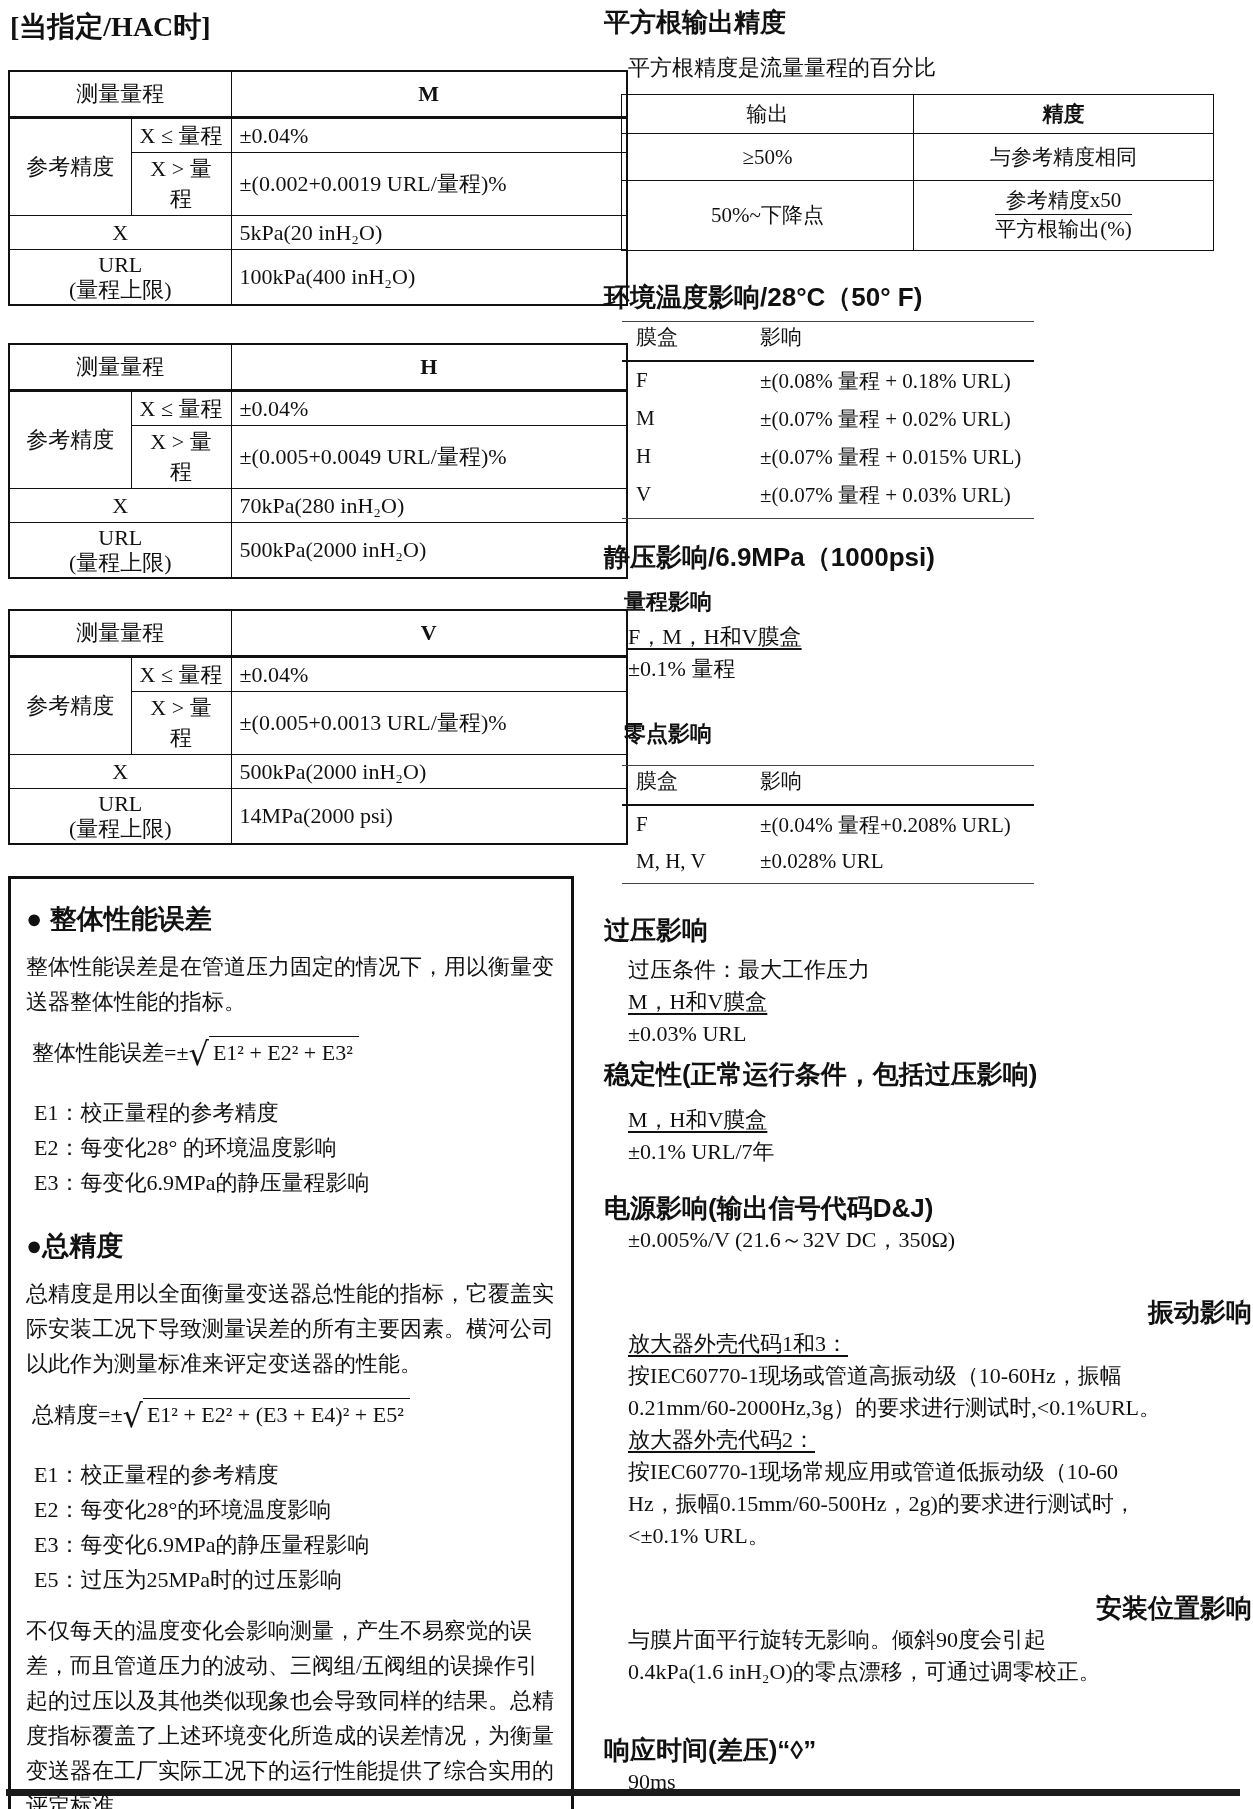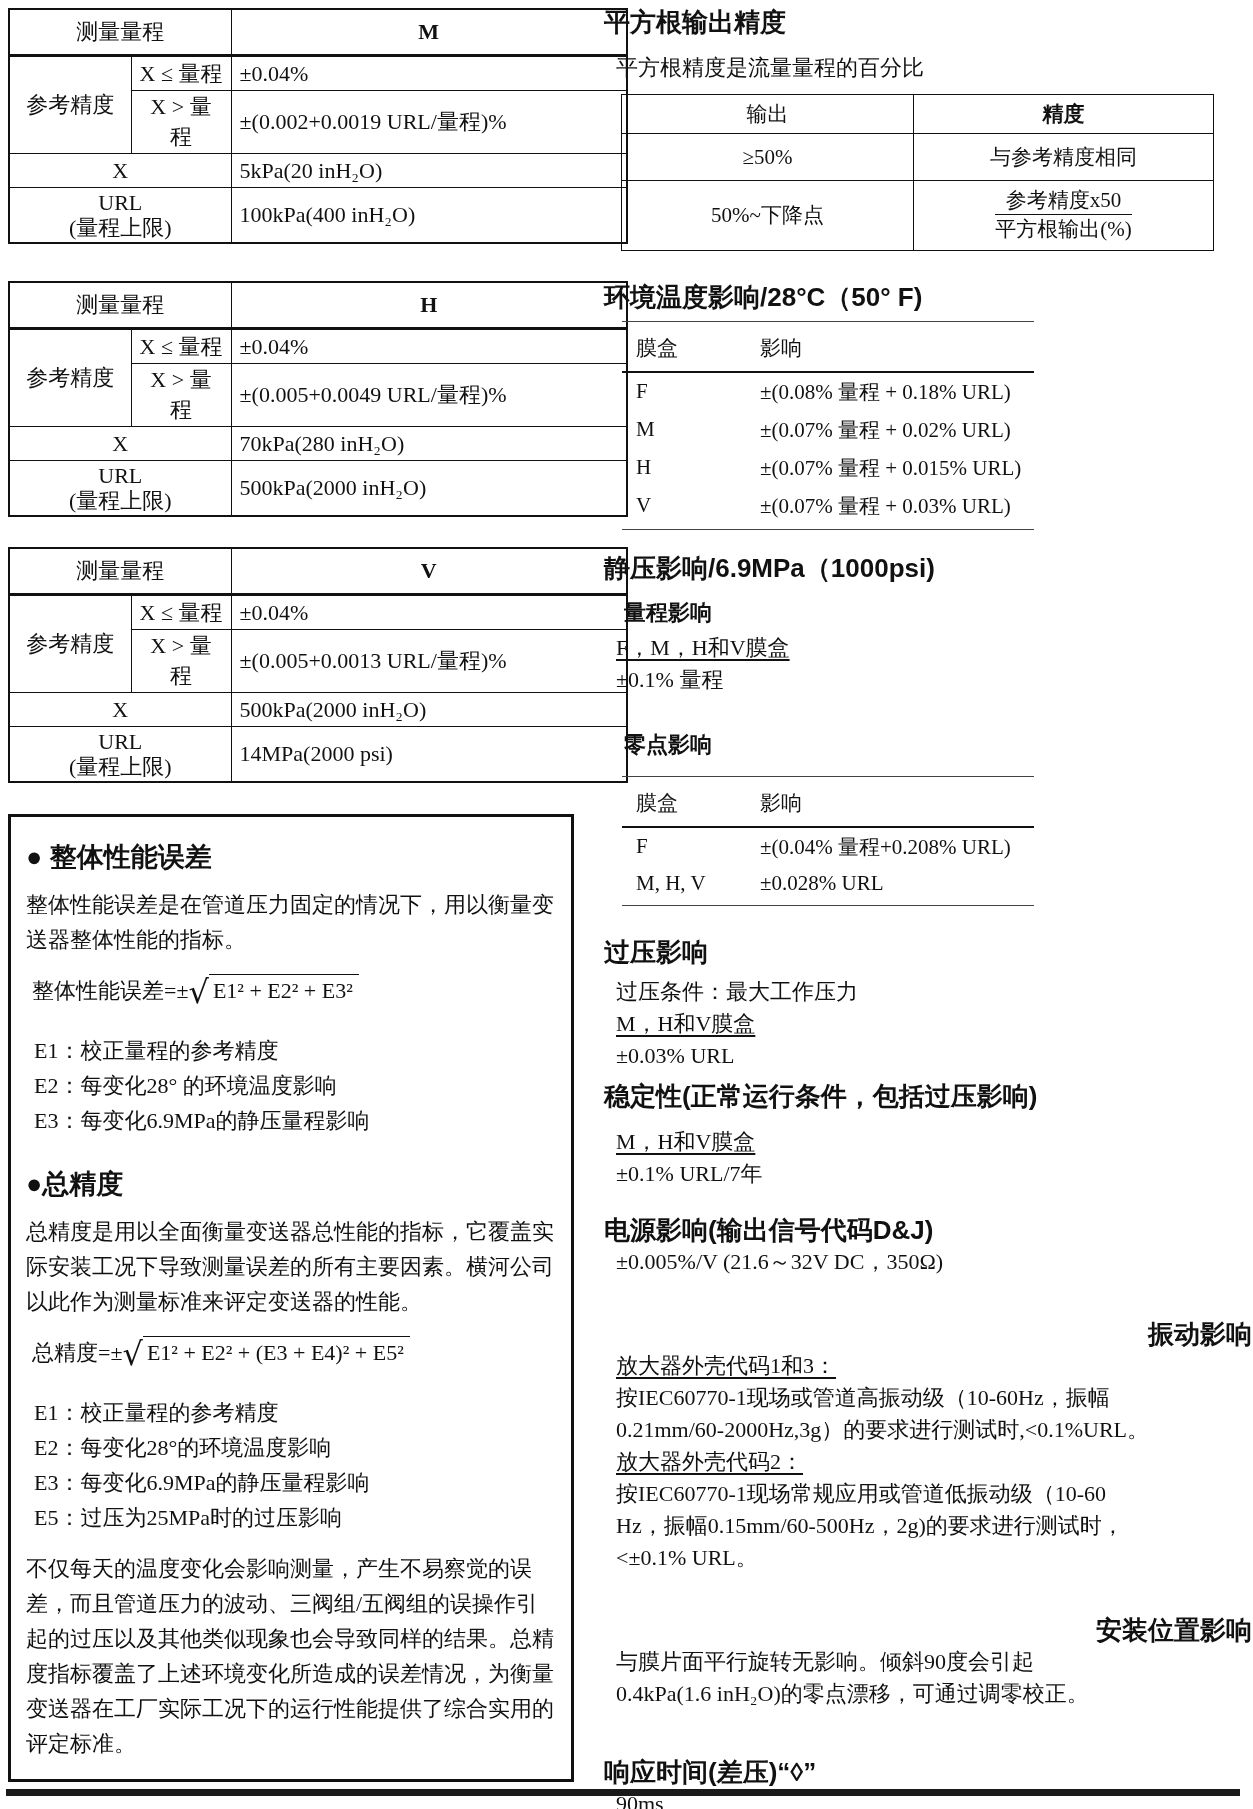--- a/index.html
+++ b/index.html
@@ -30,50 +30,51 @@
   .formula{font-size:22px;margin:16px 0 22px 6px;white-space:nowrap;}
   .rad{font-size:32px;vertical-align:-5px;font-family:"DejaVu Sans",sans-serif;}
   .radicand{border-top:1.6px solid #111;padding:3px 6px 0 4px;}
   .e-list{margin:0 0 10px 8px;}
   .e-list div{font-size:22px;line-height:35px;}
   
   .right-col{position:absolute;left:604px;top:6px;width:648px;}
   .rh{font-family:"Liberation Sans",sans-serif;font-weight:bold;font-size:26px;line-height:32px;}
   .sub-h{font-family:"Liberation Sans",sans-serif;font-weight:bold;font-size:22px;margin:14px 0 4px 20px;}
   .body-line{font-size:22px;line-height:32px;}
-  .indent{margin-left:12px;}
+  .indent{margin-left:24px;}
   .u{text-decoration:underline;text-underline-offset:4px;}
   .mt-xs{margin-top:8px;}
   .mt-sm{margin-top:14px;}
   .mt{margin-top:30px;}
   .mt-lg{margin-top:40px;text-align:right;}
   .mt-xl{margin-top:46px;}
   table.grid-table{border-collapse:collapse;table-layout:fixed;margin:10px 0 0 17px;width:592px;}
   table.grid-table td{border:1.6px solid #111;text-align:center;font-size:21px;padding:3px 4px;}
   table.grid-table tr.ghdr td{height:32px;}
   table.grid-table tr.grow td{height:40px;}
   table.grid-table .bold{font-weight:bold;}
   .frac{display:inline-block;line-height:1.3;margin:3px 0;}
   .frac .num{display:block;border-bottom:1.6px solid #111;padding:0 8px 0 8px;}
   .frac .den{display:block;padding-top:1px;}
   table.rules-table{border-collapse:collapse;table-layout:fixed;margin:8px 0 0 18px;width:412px;}
   table.rules-table td{font-size:21px;padding:5px 0 5px 0;text-align:left;}
   table.rules-table td:first-child{padding-left:14px;}
-  table.rules-table tr.rhdr td{border-top:1.6px solid #444;border-bottom:2.6px solid #111;padding-top:12px;padding-bottom:9px;}
+  table.rules-table tr.rhdr td{border-top:1.6px solid #444;border-bottom:2.6px solid #111;padding-top:1px;padding-bottom:9px;}
   table.rules-table tr.rlast td{border-bottom:1.6px solid #444;padding-bottom:9px;}
   
   .bottom-bar{position:absolute;left:6px;top:1789px;width:1234px;height:7px;background:#1a1a1a;}
 </style>
 </head>
 <body>
 
 <div class="page">
 
   <div class="left-col">
 
+    <div class="doc-title">[当指定/HAC时]</div>
 
     <table class="range-table">
       <colgroup>
           <col style="width:122px">
           <col style="width:100px">
           <col>
         </colgroup>
       <tbody>
           <tr class="hdr">
         <td colspan="2" class="c">测量量程</td>

